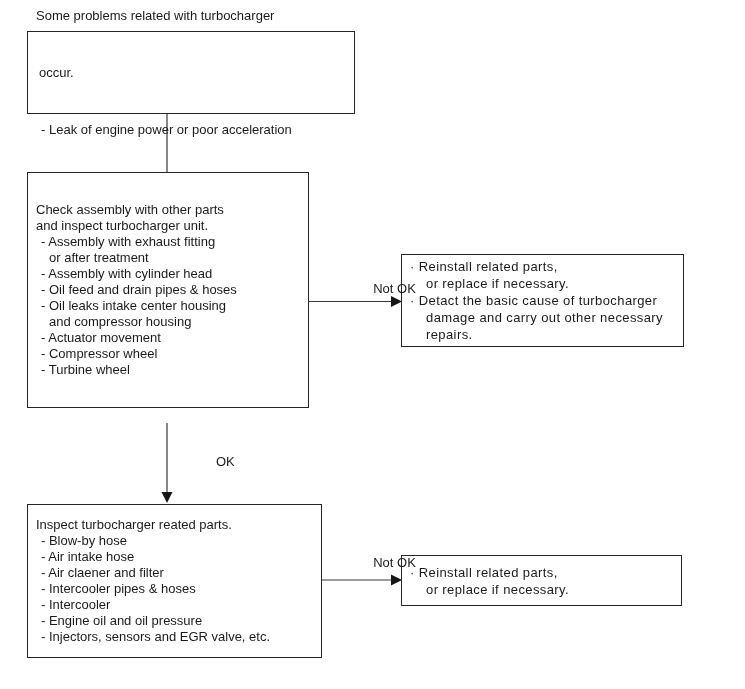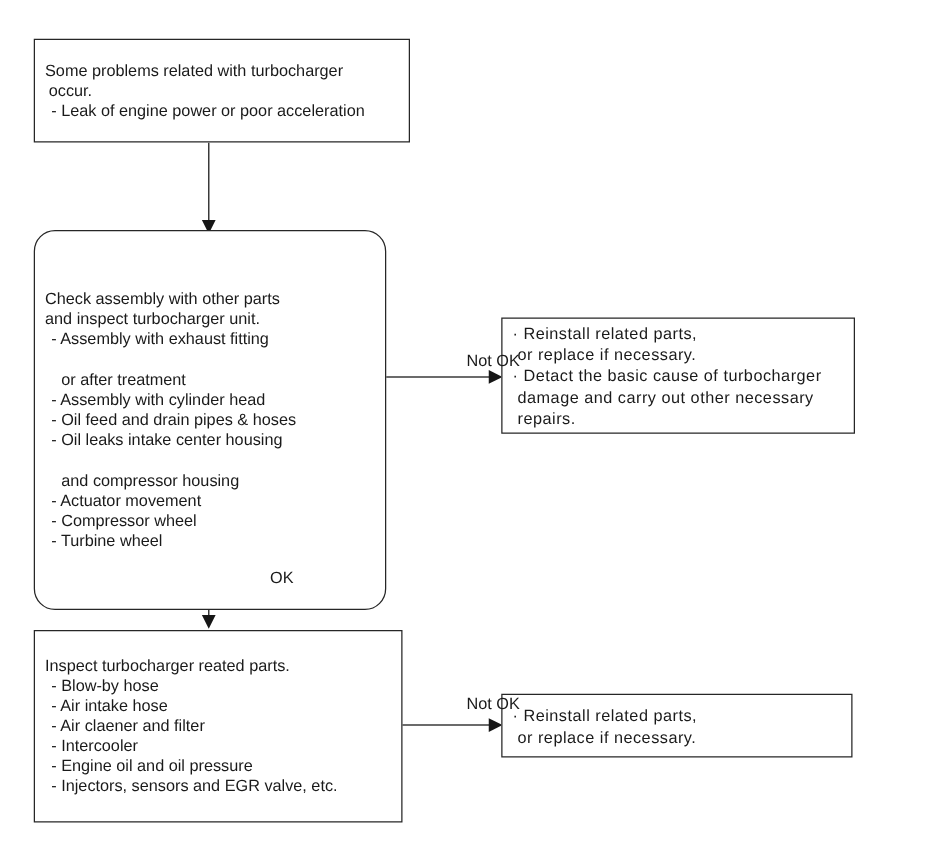--- a/index.html
+++ b/index.html
@@ -14,26 +14,26 @@
   .arrows{position:absolute; left:0; top:0; width:745px; height:689px; pointer-events:none;}
   .arrows line{stroke:var(--arrow); stroke-width:1.2;}
   .arrows .head{fill:#161616;}
   .box{
     position:absolute; box-sizing:border-box; border:1.5px solid var(--border);
     background:var(--bg); display:flex; flex-direction:column; justify-content:center;
     padding:0 8px;
   }
   .ln{font-size:13px; line-height:16px; white-space:nowrap;}
   .b{margin-left:5px;}     
-  .c{margin-left:13px;margin-top:17px;}    
+  .c{margin-left:13px;}    
   .c2{margin-left:3px;}    
   .action .ln{line-height:17px; letter-spacing:0.4px;}
-  .rc{margin-left:4px;}    
-  #box-problems{left:27px; top:31px;  width:301px; height:83px;}
-  #box-check   {left:27px; top:184px; width:282px; height:304px;border-radius:17px;}
+  .rc{margin-left:16px;}    
+  #box-problems{left:27px; top:31px;  width:328px; height:83px;gap:41px;}
+  #box-check   {left:27px; top:172px; width:282px; height:236px;}
   #box-inspect {left:27px; top:504px; width:295px; height:154px;}
   #box-action1 {left:401px; top:254px; width:283px; height:93px;}
   #box-action2 {left:401px; top:555px; width:281px; height:51px;}
   .lbl{position:absolute; font-size:13px; line-height:15px; color:var(--text); white-space:nowrap;margin-left:40px;}
   #lbl-notok-1{left:308px; top:281px; width:93px; text-align:center;}
   #lbl-ok     {left:176px; top:454px;text-align:center;}
   #lbl-notok-2{left:308px; top:555px; width:93px; text-align:center;}
 </style>
 </head>
 <body>
@@ -77,20 +77,21 @@
     <div class="ln b">- Actuator movement</div>
     <div class="ln b">- Compressor wheel</div>
     <div class="ln b">- Turbine wheel</div>
   </div>
 
   <div class="box" id="box-inspect">
     <div class="ln">Inspect turbocharger reated parts.</div>
     <div class="ln b">- Blow-by hose</div>
     <div class="ln b">- Air intake hose</div>
     <div class="ln b">- Air claener and filter</div>
+    <div class="ln b">- Intercooler pipes &amp; hoses</div>
     <div class="ln b">- Intercooler</div>
     <div class="ln b">- Engine oil and oil pressure</div>
     <div class="ln b">- Injectors, sensors and EGR valve, etc.</div>
   </div>
 
   <div class="box action" id="box-action1">
     <div class="ln">· Reinstall related parts,</div>
     <div class="ln rc">or replace if necessary.</div>
     <div class="ln">· Detact the basic cause of turbocharger</div>
     <div class="ln rc">damage and carry out other necessary</div>

